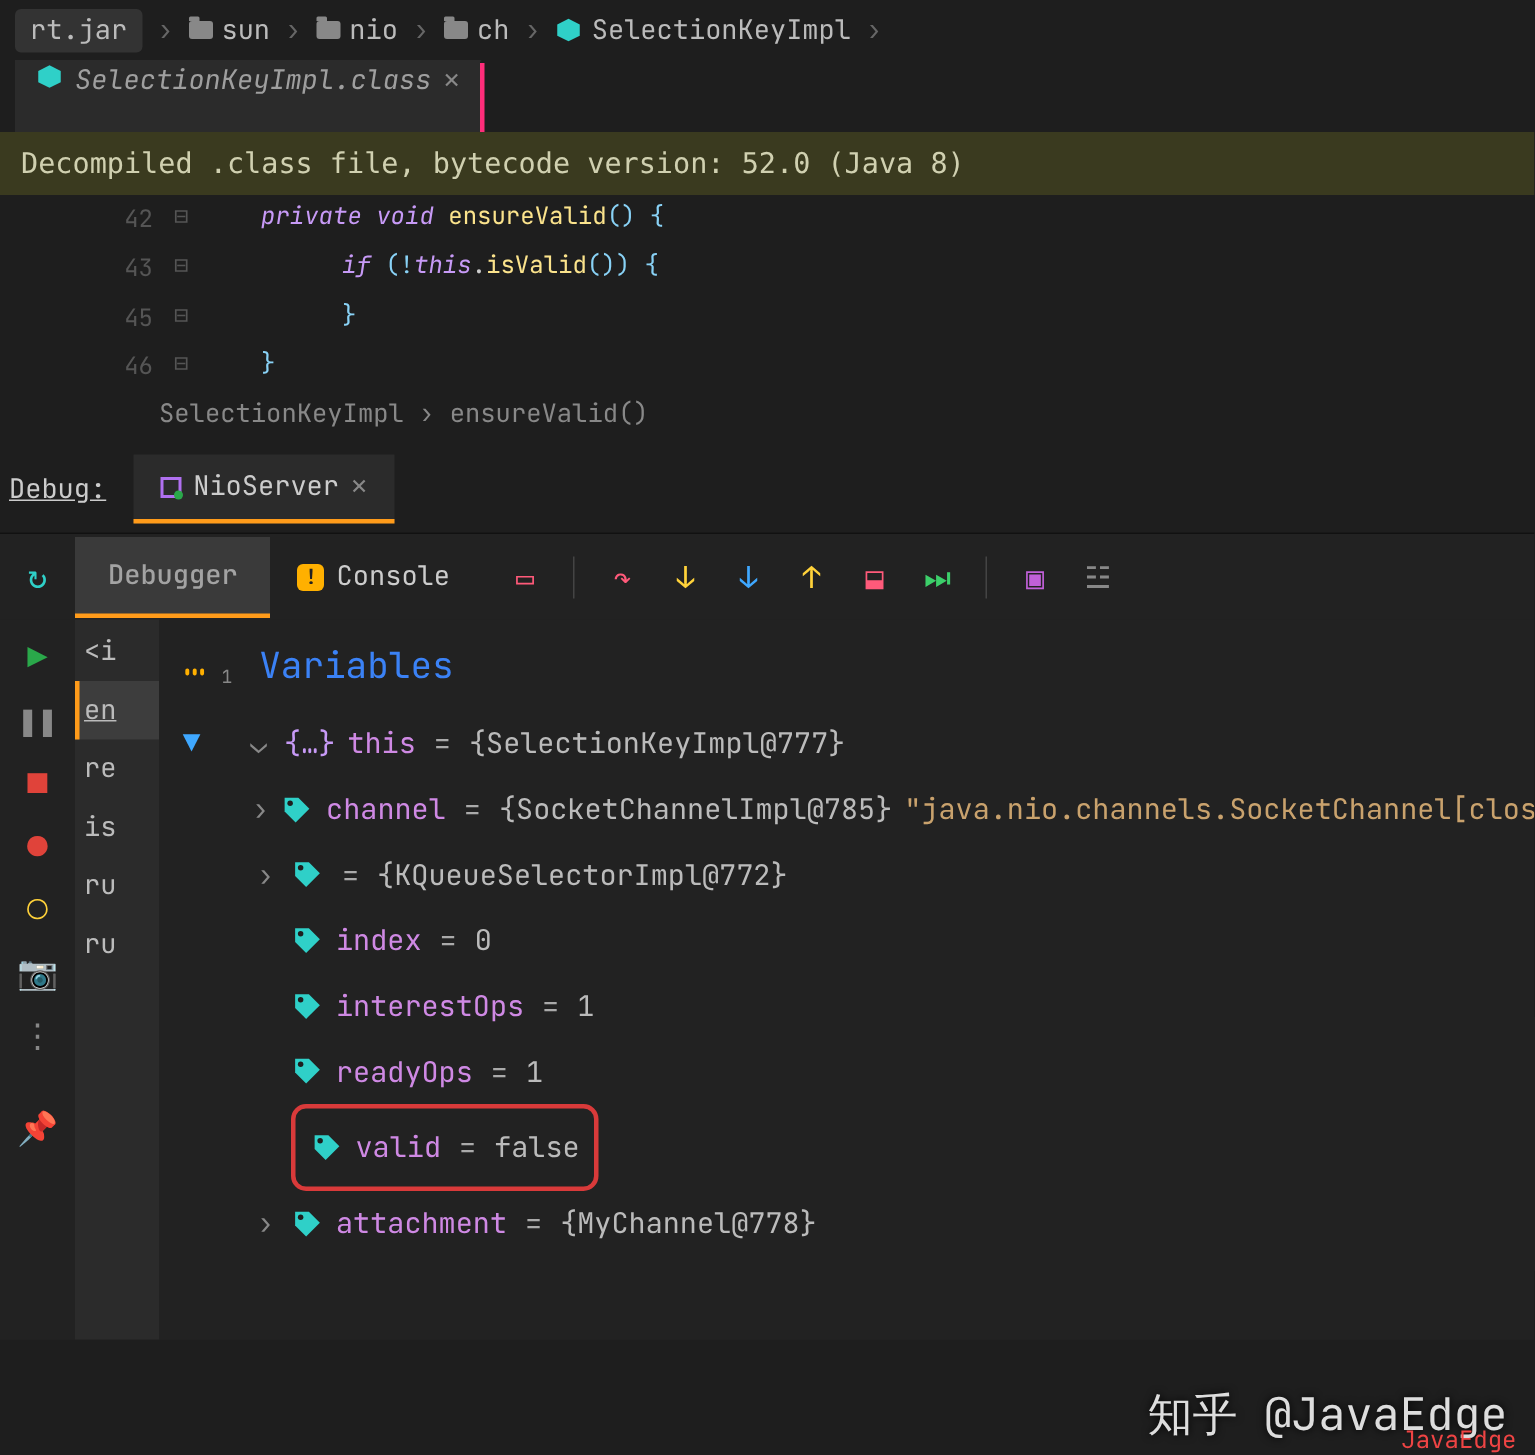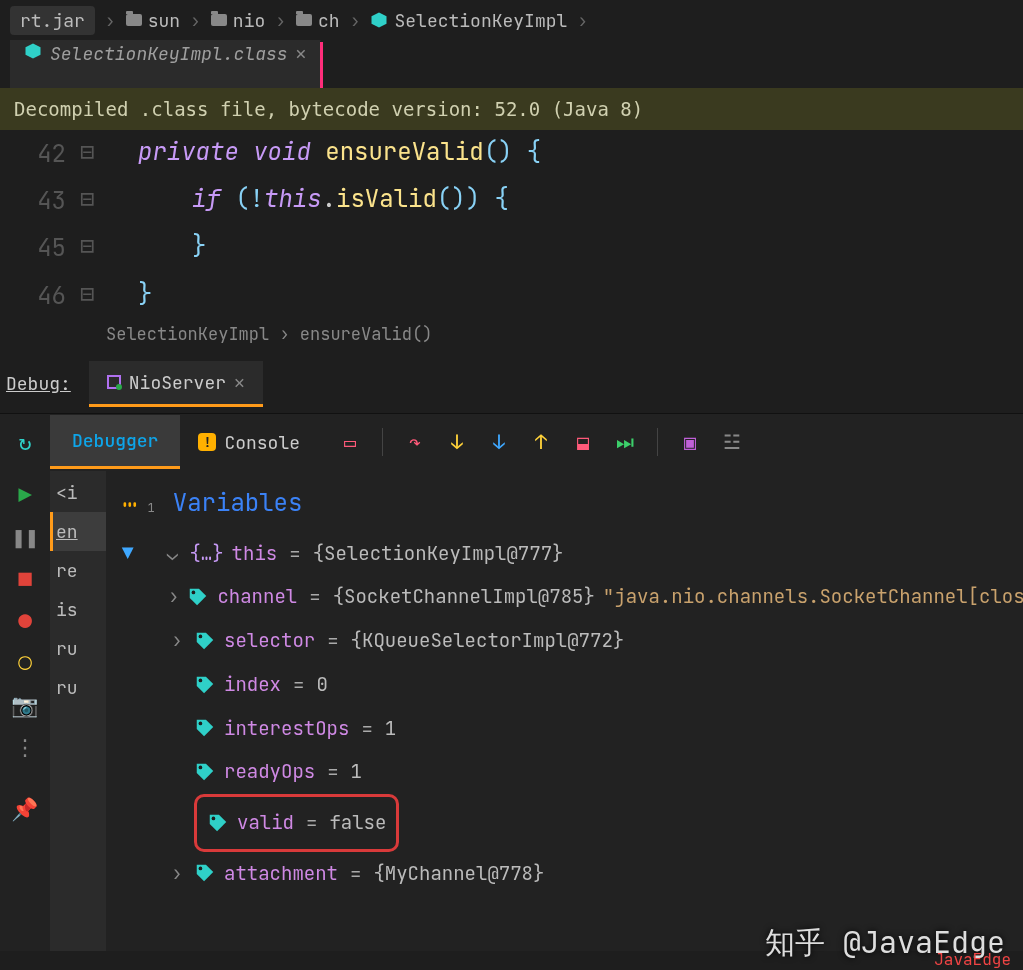--- a/index.html
+++ b/index.html
@@ -50,21 +50,21 @@
   
   .banner {
     background:#3a3a1f;
     color:#d0d0b0;
     font-family: monospace;
     padding:10px 14px;
     font-size:19px;
   }
 
   
-  .editor { display:flex; font-size:24px; line-height:1.8; background:#1e1e1e; }
+  .editor { display:flex; font-size:16px; line-height:1.8; background:#1e1e1e;padding-left:36px; }
   .gutter { width:80px; text-align:right; color:#555; padding:2px 14px 2px 0; user-select:none; }
   .fold-col { width:18px; color:#555; }
   .code { flex:1; white-space:pre; font-family: "JetBrains Mono", monospace; }
   .kw1 { color:#c79af6; font-style:italic; }
   .fn  { color:#fbe38c;text-align:right; }
   .op  { color:#cccccc; }
   .br  { color:#89d2f6; }
   .semi{ color:#cccccc; }
   .redbox { border:3px solid #d93a3a; border-radius:8px; padding:0 4px 2px 4px; display:inline-block; line-height:1.25;}
   .line { display:flex; }
@@ -74,21 +74,21 @@
   .ctx-crumb { color:#888; padding:4px 0 10px 106px; font-size:17px; }
 
   
   .debug-label-row { display:flex; align-items:center; height:58px; padding-left:6px; background:#1e1e1e; }
   .debug-label { color:#ccc; font-size:18px; margin-right:18px;text-decoration:underline; }
   .debug-tab { display:flex; align-items:center; gap:8px; padding:10px 18px; background:#2b2b2b; border-bottom:3px solid #ff9b1a; position:relative; }
   .sq-icon { width:14px; height:14px; border:2px solid #b070f0; display:inline-block; position:relative; }
   .sq-icon::after { content:""; position:absolute; right:-3px; bottom:-3px; width:6px; height:6px; border-radius:50%; background:#2aa84a; }
   .debug-close { color:#888; }
   .dbg-toolbar-row { display:flex; align-items:center; height:58px; background:#222; border-top:1px solid #111; }
-  .dbg-tab { padding:14px 22px; background:#3a3a3a; color:#0ea5e9; font-weight:500; border-bottom:3px solid #ff9b1a; }
+  .dbg-tab { padding:14px 22px; background:#3a3a3a; color:#a3a3a3; font-weight:500; border-bottom:3px solid #ff9b1a; }
   .dbg-tab2 { padding:14px 18px; display:flex; align-items:center; gap:8px; color:#ccc; }
   .warn-ic { width:18px;height:18px;border-radius:4px;background:#ffb000;display:flex;align-items:center;justify-content:center;color:#222;font-weight:bold;font-size:14px;}
   .tool-icons { display:flex; align-items:center; gap:22px; padding:0 22px; }
   .ic { width:20px; height:20px; display:inline-flex; align-items:center; justify-content:center; font-size:20px; }
   .sep-v { width:1px; height:28px; background:#444; }
 
   .panel-area { display:flex; flex:1; background:#222; min-height:480px; }
 
   
   .left-tools { width:50px; display:flex; flex-direction:column; align-items:center; gap:20px; padding-top:14px; background:#222; }
@@ -283,21 +283,20 @@
             <span class="str">"java.nio.channels.SocketChannel[closed]"</span>
           </div>
           <div class="row indent1">
             <span class="exp">›</span>
             <span class="tag-ic">
               <svg viewBox="0 0 24 24">
                 <path fill="#2fd0c8" d="M3 3h10l8 8-10 10-8-8z"></path>
                 <circle cx="7" cy="7" r="2" fill="#1e1e1e"></circle>
               </svg>
             </span>
-            <span class="k">selector</span>
             <span class="eq"> = </span>
             <span class="v">{KQueueSelectorImpl@772}</span>
           </div>
           <div class="row indent1">
             <span class="exp"></span>
             <span class="tag-ic">
               <svg viewBox="0 0 24 24">
                 <path fill="#2fd0c8" d="M3 3h10l8 8-10 10-8-8z"></path>
                 <circle cx="7" cy="7" r="2" fill="#1e1e1e"></circle>
               </svg>

